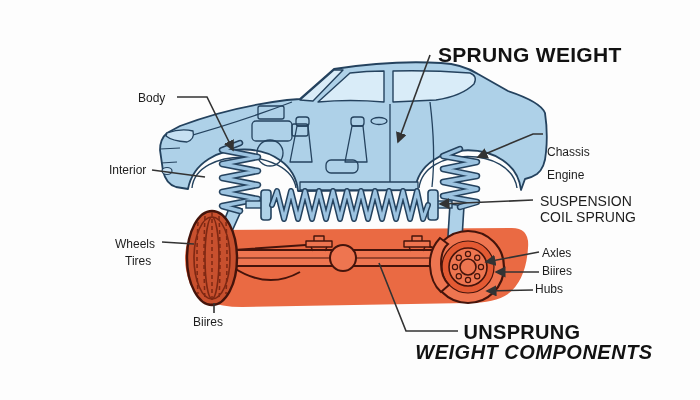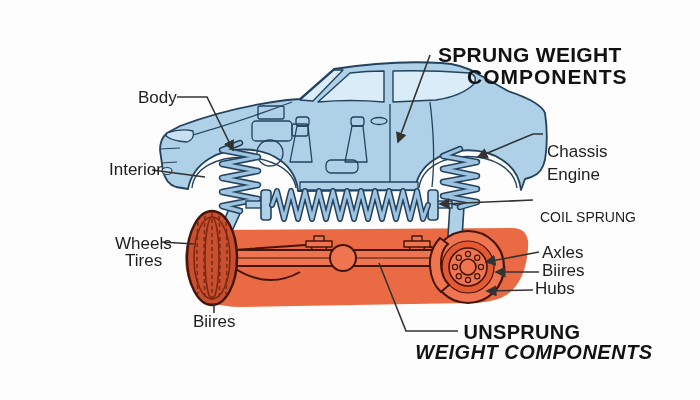--- a/index.html
+++ b/index.html
@@ -1,19 +1,19 @@
 <!DOCTYPE html>
 <html><head>
 <meta charset="utf-8">
 <style>
   html,body{margin:0;padding:0;}
   body{font-family:"Liberation Sans", sans-serif; background:#ffffff;}
   .stage{position:relative;width:700px;height:400px;background:#fdfdfd;overflow:hidden;}
   .stage svg{position:absolute;left:0;top:0;}
-  .lbl{position:absolute;font-size:17px;color:#1d1d1d;white-space:nowrap;line-height:16px;}
+  .lbl{position:absolute;font-size:12px;color:#1d1d1d;white-space:nowrap;line-height:16px;}
   .lbl-sm{font-size:14px;}
   .title{position:absolute;font-weight:bold;color:#121212;white-space:nowrap;letter-spacing:.3px;}
   .t-sprung1{left:438px;top:43px;font-size:21px;}
   .t-sprung2{left:467px;top:65px;font-size:21px;letter-spacing:1px;}
   .t-unsprung1{left:522px;top:321px;font-size:20px;transform:translateX(-50%);}
   .t-unsprung2{left:534px;top:341px;font-size:20px;transform:translateX(-50%);letter-spacing:.5px;font-style:italic;}
 </style>
 </head>
 <body>
 
@@ -142,28 +142,28 @@
       <path d="M162,242 L194,244"></path>
       <path d="M214,303 L214,313"></path>
       <path d="M539,252 L486,262" marker-end="url(#arr)"></path>
       <path d="M539,272 L496,272" marker-end="url(#arr)"></path>
       <path d="M533,290 L487,291" marker-end="url(#arr)"></path>
       <path d="M379,263 L406,331 L458,331"></path>
     </g>
   </svg>
 
   <div class="title t-sprung1">SPRUNG WEIGHT</div>
-  <div class="title t-sprung2">COMPONENTS</div>
   <div class="title t-unsprung1">UNSPRUNG</div>
   <div class="title t-unsprung2">WEIGHT COMPONENTS</div>
 
   <div class="lbl" style="left:138px;top:90px;">Body</div>
   <div class="lbl" style="left:109px;top:162px;">Interior</div>
   <div class="lbl" style="left:547px;top:127px;margin-top:40px;">Engine</div>
   <div class="lbl" style="left:547px;top:144px;">Chassis</div>
+  <div class="lbl lbl-sm" style="left:540px;top:193px;">SUSPENSION</div>
   <div class="lbl lbl-sm" style="left:540px;top:209px;">COIL SPRUNG</div>
   <div class="lbl" style="left:115px;top:236px;">Wheels</div>
   <div class="lbl" style="left:125px;top:253px;">Tires</div>
   <div class="lbl" style="left:193px;top:314px;">Biires</div>
   <div class="lbl" style="left:542px;top:245px;">Axles</div>
   <div class="lbl" style="left:542px;top:263px;">Biires</div>
   <div class="lbl" style="left:535px;top:281px;">Hubs</div>
 
 </div>
 

